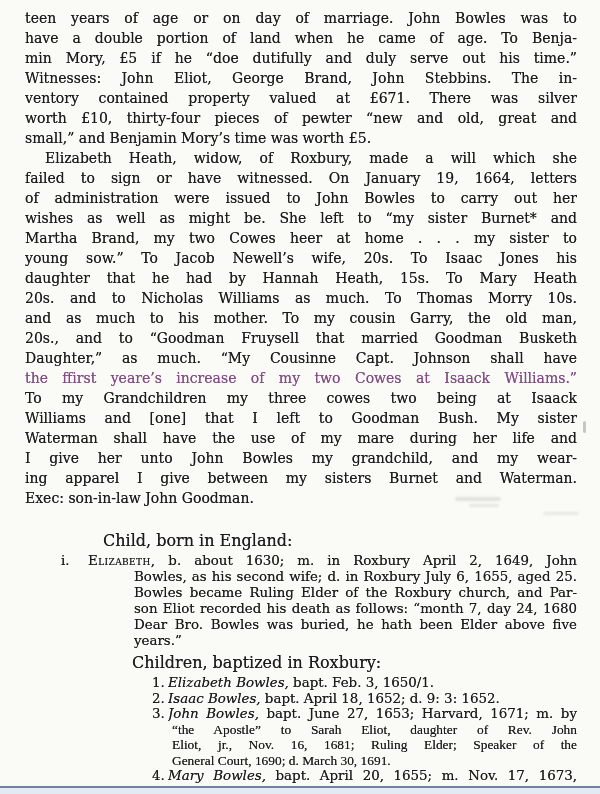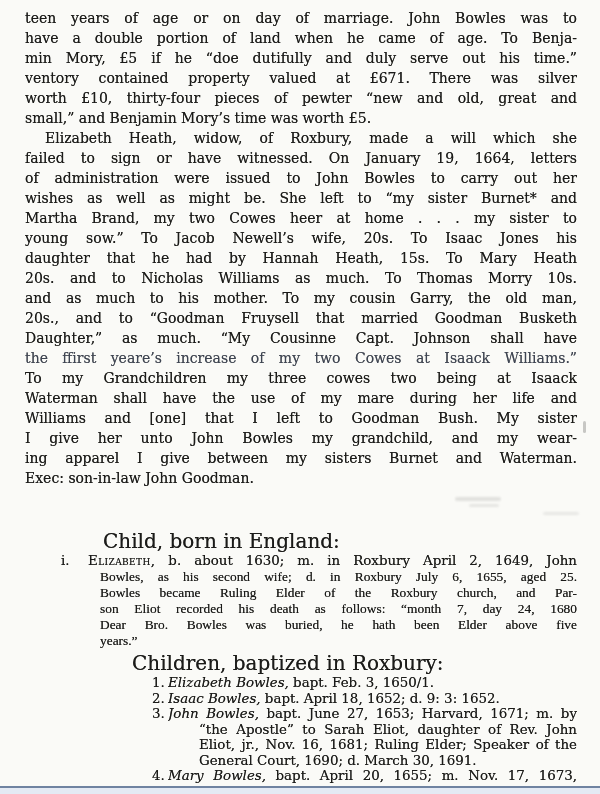--- a/index.html
+++ b/index.html
@@ -12,40 +12,40 @@
   }
   
   .body-text{position:absolute;left:25px;top:8px;width:552px;}
   .para{margin:0;padding:0;}
   .bline{
     font-size:14px;line-height:20px;height:20px;
     text-align:left;overflow:hidden;
   }
   .bline.j{text-align:justify;text-align-last:justify;text-justify:inter-word;}
   .bline.indent{text-indent:20px;}
-  .bline.faded{color:#0f172a;opacity:.8;filter:blur(.35px);}
+  .bline.faded{color:#701a75;opacity:.8;filter:blur(.35px);}
   
   .section{position:absolute;left:25px;width:552px;}
   .section-0{top:531px;}
   .section-1{top:653px;}
-  .sec-heading{font-size:20px;line-height:20px;margin-bottom:2px;}
+  .sec-heading{font-size:16px;line-height:20px;margin-bottom:2px;}
   .section-0 .sec-heading{padding-left:78px;}
   .section-1 .sec-heading{padding-left:107px;}
   .entry{position:relative;}
   .section-0 .entry{padding-left:63px;}
   .section-1 .entry{padding-left:143px;}
   .entry-label{position:absolute;top:0;}
   .section-0 .entry-label{left:36px;}
   .section-1 .entry-label{left:127px;}
   .entry .line{font-size:13.4px;overflow:hidden;}
   .section-0 .line,.section-0 .entry-label{line-height:16px;font-size:13.4px;}
   .section-1 .line,.section-1 .entry-label{line-height:15.5px;font-size:13.4px;}
   .entry .line.j{text-align:justify;text-align-last:justify;text-justify:inter-word;}
-  .section-0 .line.cont{margin-left:12px;font-family:Liberation Serif, serif;}
-  .section-1 .line.cont{margin-left:31px;}
+  .section-0 .line.cont{margin-left:46px;}
+  .section-1 .line.cont{margin-left:4px;font-family:Liberation Serif, serif;}
   .sc{font-variant:small-caps;letter-spacing:.4px;margin-top:10px;}
   .it{font-style:italic;}
   
   .artifact{position:absolute;background:#8b8b88;border-radius:2px;filter:blur(1px);}
   .smudge-1{left:455px;top:497px;width:46px;height:4px;opacity:.22;}
   .smudge-2{left:469px;top:504px;width:30px;height:3px;opacity:.18;}
   .smudge-3{left:543px;top:512px;width:36px;height:3px;opacity:.16;}
   .tick-1{left:583px;top:421px;width:3px;height:12px;opacity:.45;filter:blur(.4px);}
   
   .bottom-bar{
@@ -55,40 +55,41 @@
 </style>
 </head>
 <body>
 
 <div class="page">
   <div class="body-text" id="body-text">
       <div class="para">
         <div class="bline j">teen years of age or on day of marriage. John Bowles was to</div>
         <div class="bline j">have a double portion of land when he came of age. To Benja-</div>
         <div class="bline j">min Mory, £5 if he “doe dutifully and duly serve out his time.”</div>
+        <div class="bline j">Witnesses: John Eliot, George Brand, John Stebbins. The in-</div>
         <div class="bline j">ventory contained property valued at £671. There was silver</div>
         <div class="bline j">worth £10, thirty-four pieces of pewter “new and old, great and</div>
         <div class="bline">small,” and Benjamin Mory’s time was worth £5.</div>
       </div>
       <div class="para">
         <div class="bline j indent">Elizabeth Heath, widow, of Roxbury, made a will which she</div>
         <div class="bline j">failed to sign or have witnessed. On January 19, 1664, letters</div>
         <div class="bline j">of administration were issued to John Bowles to carry out her</div>
         <div class="bline j">wishes as well as might be. She left to “my sister Burnet* and</div>
         <div class="bline j">Martha Brand, my two Cowes heer at home . . . my sister to</div>
         <div class="bline j">young sow.” To Jacob Newell’s wife, 20s. To Isaac Jones his</div>
         <div class="bline j">daughter that he had by Hannah Heath, 15s. To Mary Heath</div>
         <div class="bline j">20s. and to Nicholas Williams as much. To Thomas Morry 10s.</div>
         <div class="bline j">and as much to his mother. To my cousin Garry, the old man,</div>
         <div class="bline j">20s., and to “Goodman Fruysell that married Goodman Busketh</div>
         <div class="bline j">Daughter,” as much. “My Cousinne Capt. Johnson shall have</div>
         <div class="bline j faded">the ffirst yeare’s increase of my two Cowes at Isaack Williams.”</div>
         <div class="bline j">To my Grandchildren my three cowes two being at Isaack</div>
+        <div class="bline j">Williams and [one] that I left to Goodman Bush. My sister</div>
         <div class="bline j">Waterman shall have the use of my mare during her life and</div>
-        <div class="bline j">Williams and [one] that I left to Goodman Bush. My sister</div>
         <div class="bline j">I give her unto John Bowles my grandchild, and my wear-</div>
         <div class="bline j">ing apparel I give between my sisters Burnet and Waterman.</div>
         <div class="bline">Exec: son-in-law John Goodman.</div>
       </div>
     </div>
   <div id="sections-root">
       <div class="section section-0">
         <div class="sec-heading">Child, born in England:</div>
         <div class="entry">
           <span class="entry-label">i.</span>

